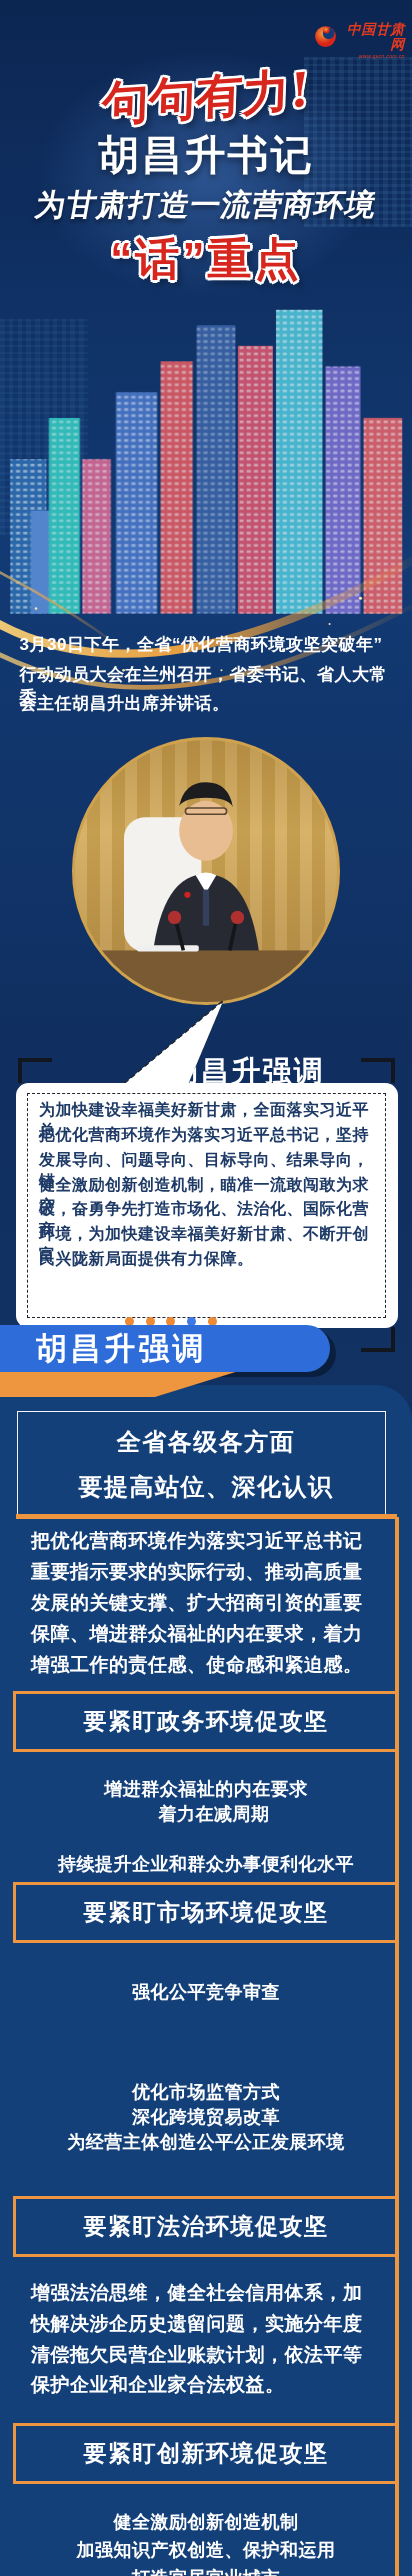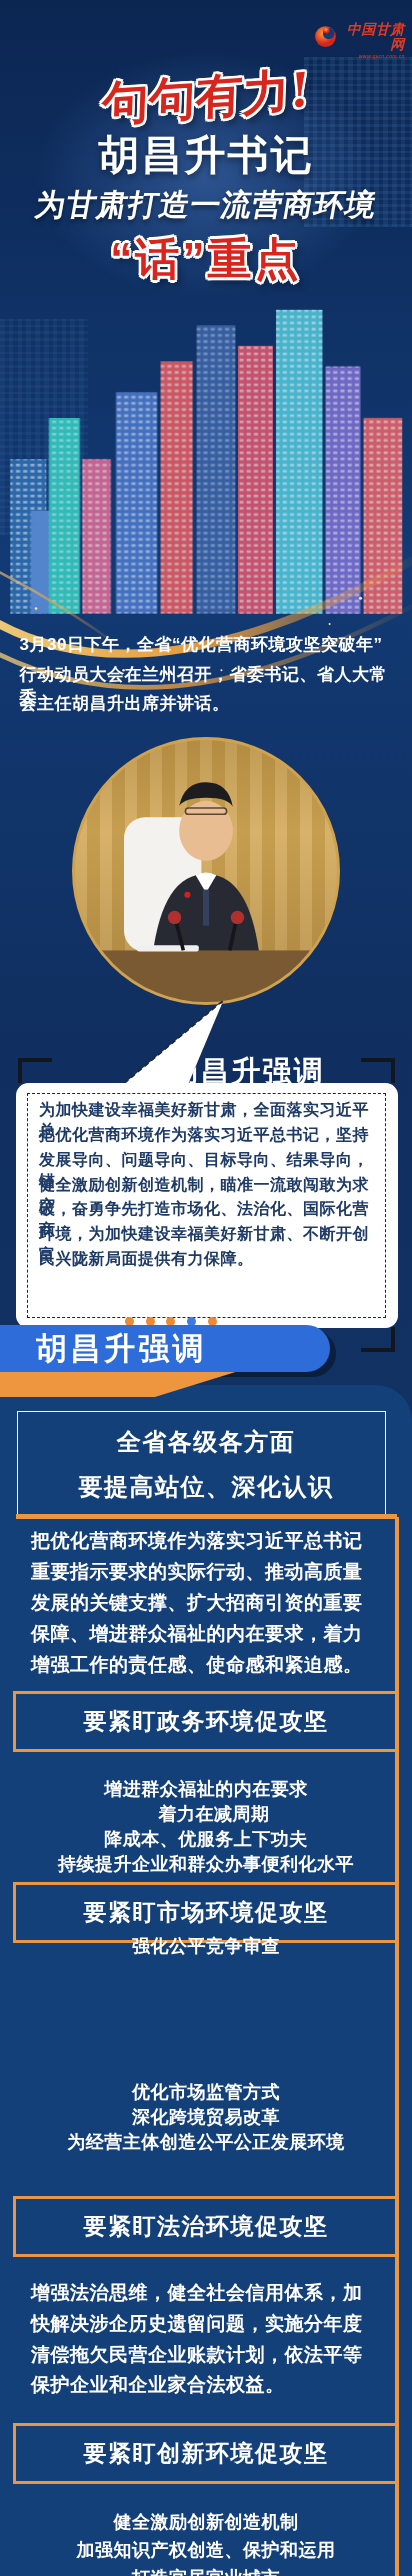--- a/index.html
+++ b/index.html
@@ -232,27 +232,26 @@
   <div class="abs para-line" style="top:1559px;">重要指示要求的实际行动、推动高质量</div>
   <div class="abs para-line" style="top:1590px;">发展的关键支撑、扩大招商引资的重要</div>
   <div class="abs para-line" style="top:1621px;">保障、增进群众福祉的内在要求，着力</div>
   <div class="abs para-line" style="top:1652px;">增强工作的责任感、使命感和紧迫感。</div>
 
   <div class="abs tbox" style="top:1691px;">
     <span>要紧盯政务环境促攻坚</span>
   </div>
   <div class="abs center body-line" style="top:1777px;">增进群众福祉的内在要求</div>
   <div class="abs center body-line" style="top:1802px;padding-left:16px;">着力在减周期</div>
-  <div class="abs center body-line" style="top:1827px;">降成本、优服务上下功夫</div>
   <div class="abs center body-line" style="top:1852px;">持续提升企业和群众办事便利化水平</div>
 
   <div class="abs tbox" style="top:1882px;">
     <span>要紧盯市场环境促攻坚</span>
   </div>
-  <div class="abs center body-line" style="top:1934px;">强化公平竞争审查</div>
+  <div class="abs center body-line" style="top:1980px;">强化公平竞争审查</div>
   <div class="abs center body-line" style="top:2080px;">优化市场监管方式</div>
   <div class="abs center body-line" style="top:2105px;">深化跨境贸易改革</div>
   <div class="abs center body-line" style="top:2130px;">为经营主体创造公平公正发展环境</div>
 
   <div class="abs tbox" style="top:2196px;">
     <span>要紧盯法治环境促攻坚</span>
   </div>
   <div class="abs para-line" style="top:2280px;">增强法治思维，健全社会信用体系，加</div>
   <div class="abs para-line" style="top:2311px;">快解决涉企历史遗留问题，实施分年度</div>
   <div class="abs para-line" style="top:2342px;">清偿拖欠民营企业账款计划，依法平等</div>

